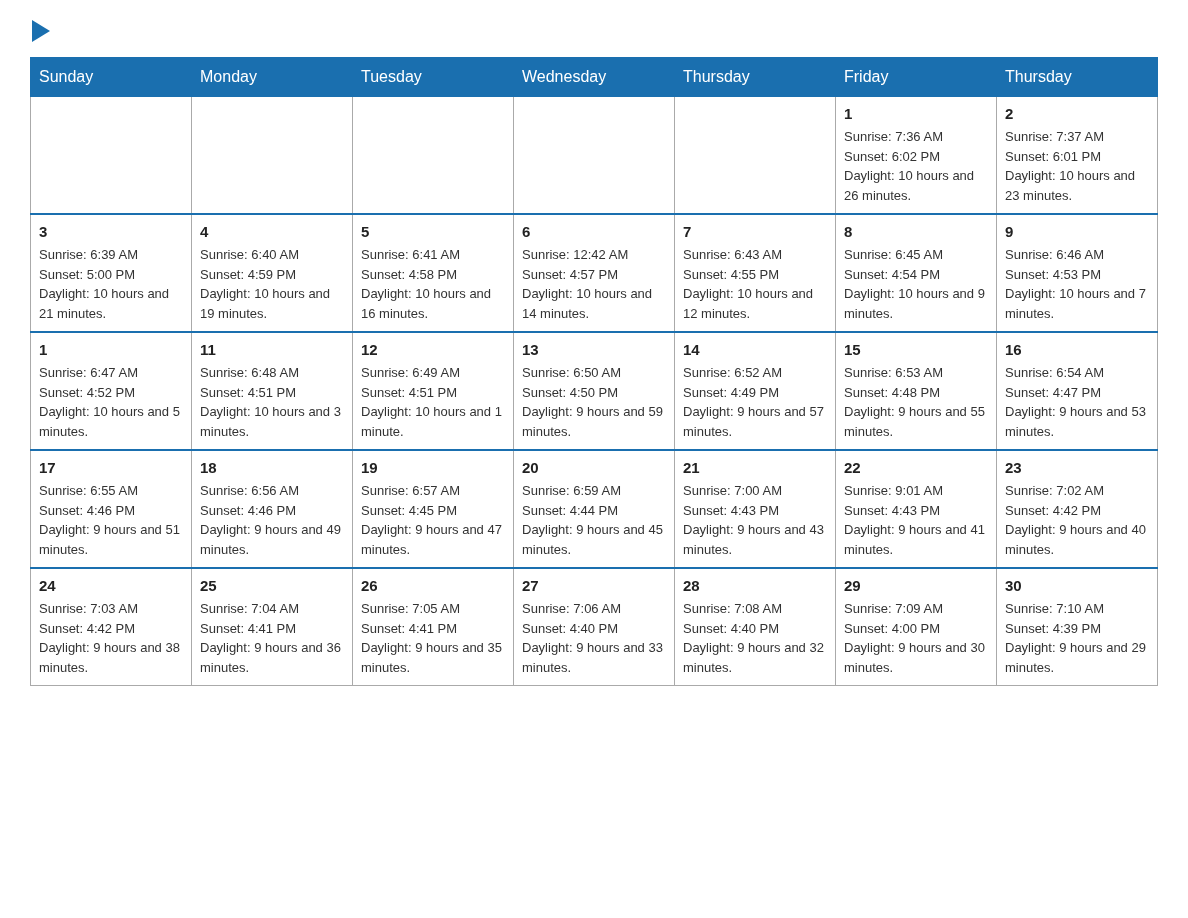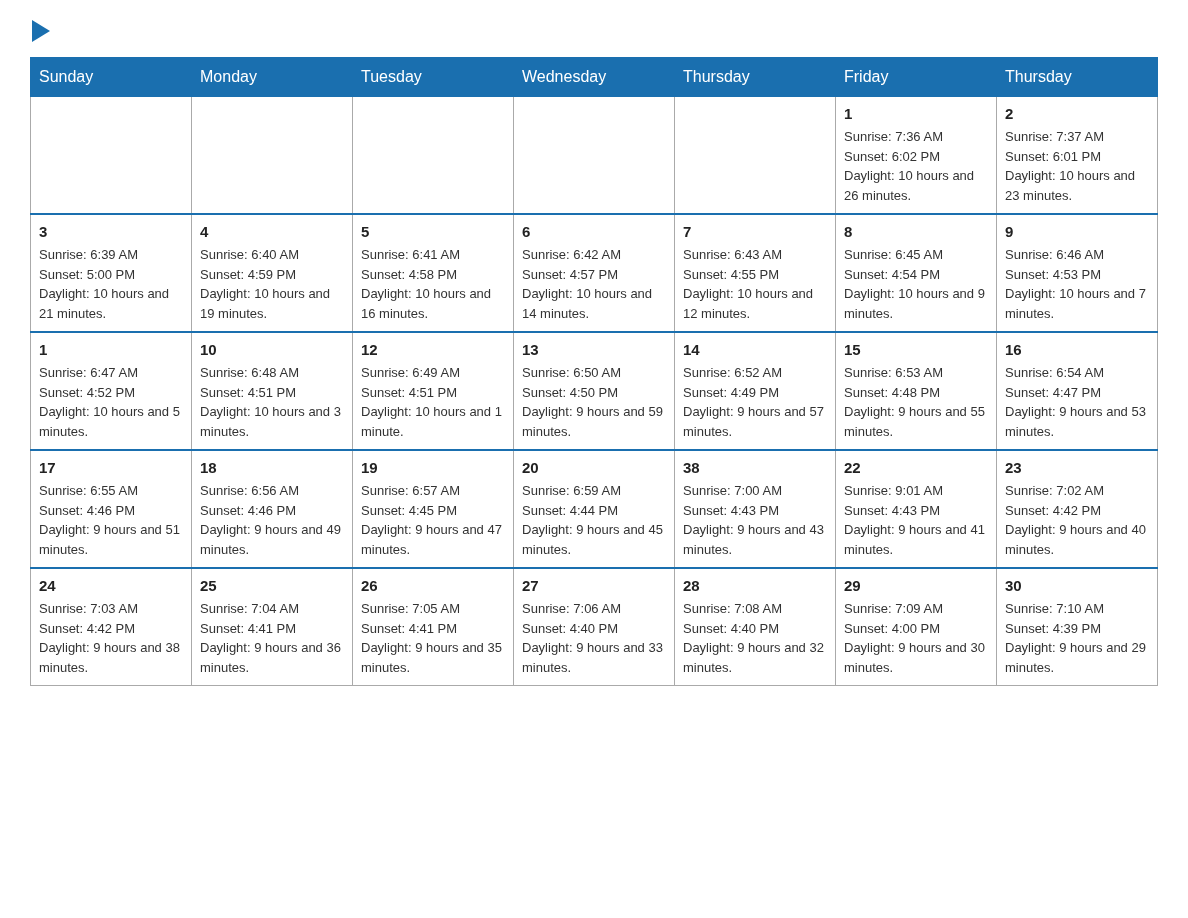--- a/index.html
+++ b/index.html
@@ -168,21 +168,21 @@
 Daylight: 10 hours and 19 minutes.</div>
         </td>
         <td>
           <span class="day-number">5</span>
           <div class="day-info">Sunrise: 6:41 AM
 Sunset: 4:58 PM
 Daylight: 10 hours and 16 minutes.</div>
         </td>
         <td>
           <span class="day-number">6</span>
-          <div class="day-info">Sunrise: 6:42 AM
+          <div class="day-info">Sunrise: 12:42 AM
 Sunset: 4:57 PM
 Daylight: 10 hours and 14 minutes.</div>
         </td>
         <td>
           <span class="day-number">7</span>
           <div class="day-info">Sunrise: 6:43 AM
 Sunset: 4:55 PM
 Daylight: 10 hours and 12 minutes.</div>
         </td>
         <td>
@@ -199,21 +199,21 @@
         </td>
       </tr>
       <tr>
         <td>
           <span class="day-number">1</span>
           <div class="day-info">Sunrise: 6:47 AM
 Sunset: 4:52 PM
 Daylight: 10 hours and 5 minutes.</div>
         </td>
         <td>
-          <span class="day-number">10</span>
+          <span class="day-number">11</span>
           <div class="day-info">Sunrise: 6:48 AM
 Sunset: 4:51 PM
 Daylight: 10 hours and 3 minutes.</div>
         </td>
         <td>
           <span class="day-number">12</span>
           <div class="day-info">Sunrise: 6:49 AM
 Sunset: 4:51 PM
 Daylight: 10 hours and 1 minute.</div>
         </td>
@@ -261,21 +261,21 @@
 Sunset: 4:45 PM
 Daylight: 9 hours and 47 minutes.</div>
         </td>
         <td>
           <span class="day-number">20</span>
           <div class="day-info">Sunrise: 6:59 AM
 Sunset: 4:44 PM
 Daylight: 9 hours and 45 minutes.</div>
         </td>
         <td>
-          <span class="day-number">38</span>
+          <span class="day-number">21</span>
           <div class="day-info">Sunrise: 7:00 AM
 Sunset: 4:43 PM
 Daylight: 9 hours and 43 minutes.</div>
         </td>
         <td>
           <span class="day-number">22</span>
           <div class="day-info">Sunrise: 9:01 AM
 Sunset: 4:43 PM
 Daylight: 9 hours and 41 minutes.</div>
         </td>

